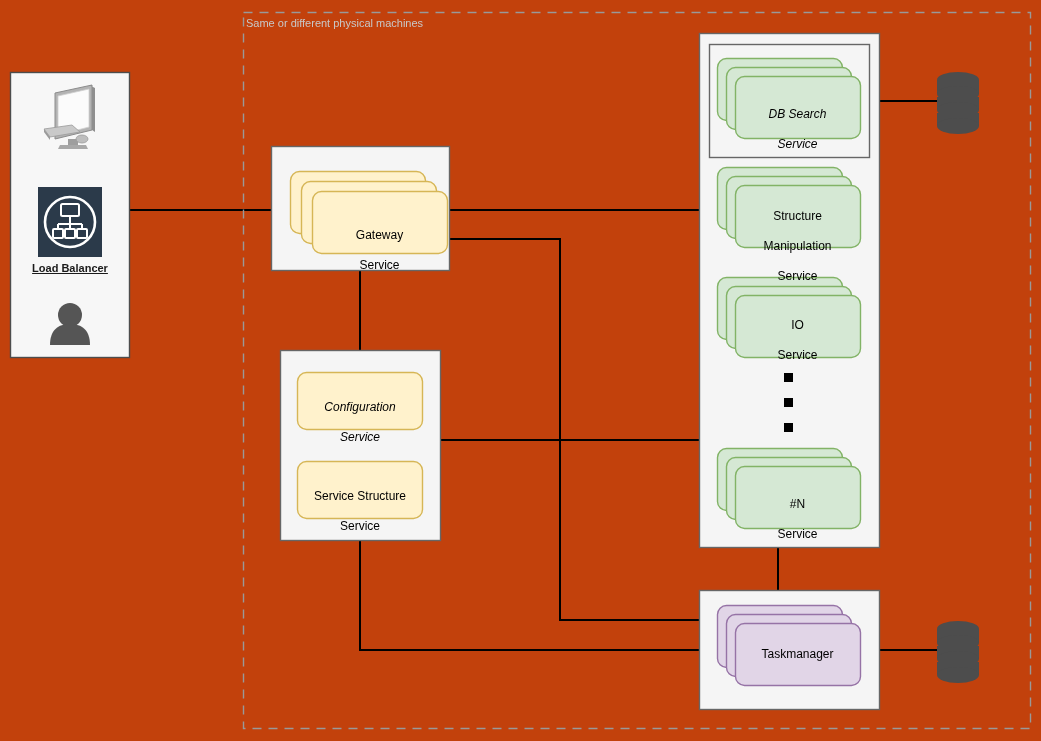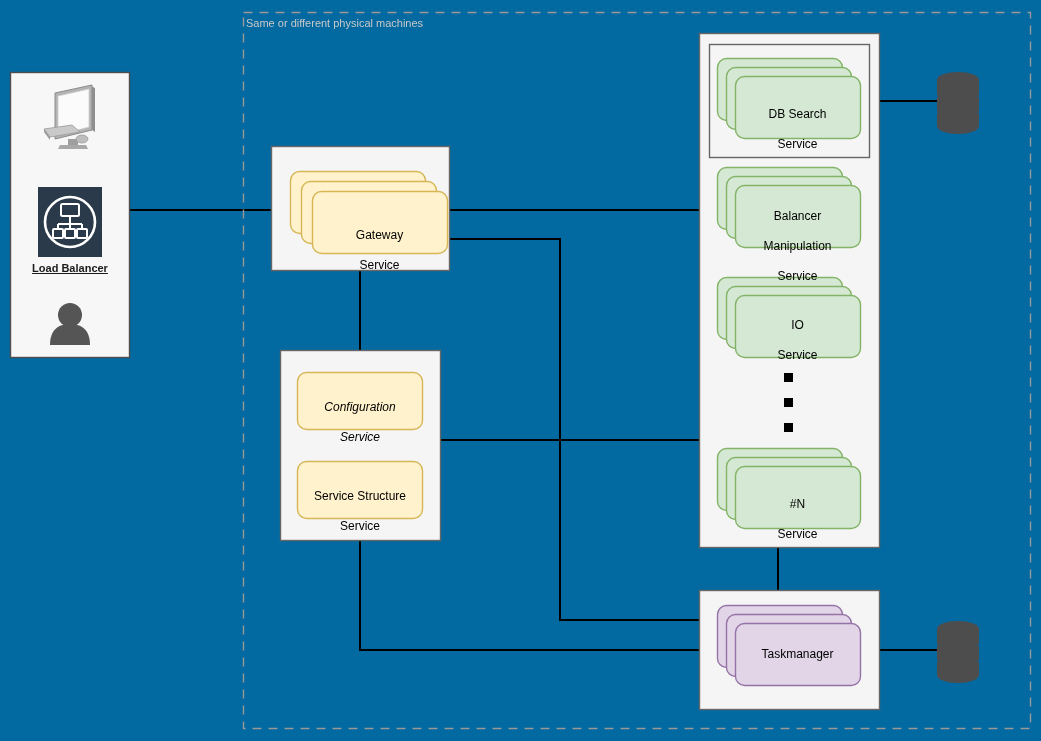--- a/index.html
+++ b/index.html
@@ -9,21 +9,21 @@
     background: #ffffff;
   }
   body {
     font-family: "Liberation Sans", "DejaVu Sans", sans-serif;
     color: #000000;
   }
   #canvas {
     position: relative;
     width: 1041px;
     height: 741px;
-    background: #0369a1;
+    background: #c2410c;
     overflow: hidden;
   }
   svg.layer {
     position: absolute;
     left: 0;
     top: 0;
     width: 1041px;
     height: 741px;
   }
   #wire-layer { z-index: 1; }
@@ -215,27 +215,27 @@
   <div class="box-label" style="left:298px; top:385px; width:124px;font-style:italic;">
     <span>Configuration</span><br>
     <span>Service</span>
   </div>
 
   <div class="box-label" style="left:298px; top:474px; width:124px;">
     <span>Service Structure</span><br>
     <span>Service</span>
   </div>
 
-  <div class="box-label" style="left:736px; top:92px; width:123px;">
+  <div class="box-label" style="left:736px; top:92px; width:123px;font-style:italic;">
     <span>DB Search</span><br>
     <span>Service</span>
   </div>
 
   <div class="box-label" style="left:736px; top:194px; width:123px;">
-    <span>Balancer</span><br>
+    <span>Structure</span><br>
     <span>Manipulation</span><br>
     <span>Service</span>
   </div>
 
   <div class="box-label" style="left:736px; top:303px; width:123px;">
     <span>IO</span><br>
     <span>Service</span>
   </div>
 
   <div class="box-label" style="left:736px; top:482px; width:123px;">

